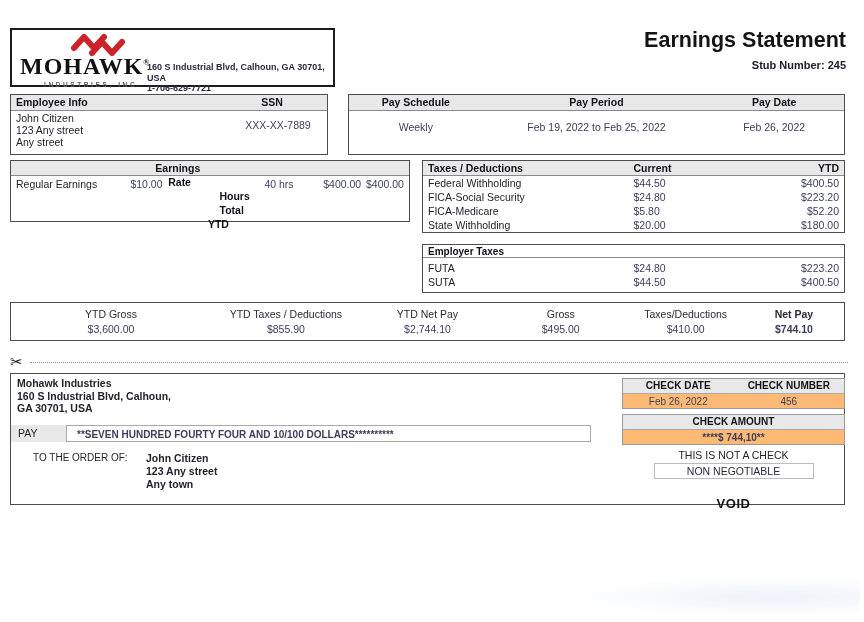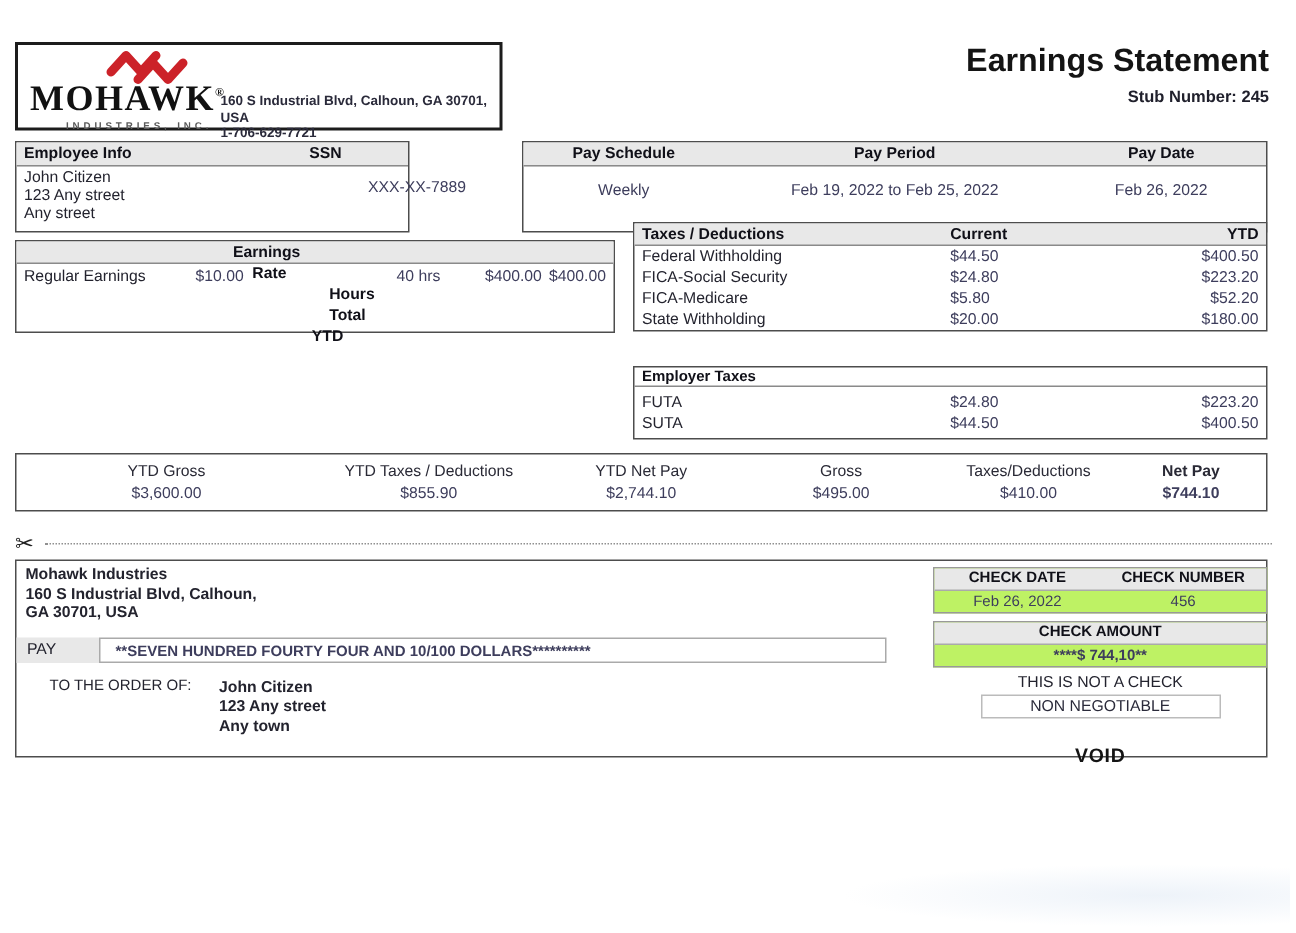--- a/index.html
+++ b/index.html
@@ -19,21 +19,21 @@
   #logo-word{position:absolute;left:8px;top:23px;font-family:"Liberation Serif", serif;font-weight:bold;font-size:24px;letter-spacing:1px;color:#111;}
   #logo-word sup{font-size:8px;vertical-align:super;}
   #logo-sub{position:absolute;left:32px;top:51px;font-size:6.5px;letter-spacing:2.6px;color:#5a5a5a;font-weight:bold;}
   #logo-addr{position:absolute;left:135px;top:32px;font-size:9px;font-weight:bold;line-height:10.5px;color:#2a2a3a;}
 
   
   #title{right:18px;top:28px;font-size:21.5px;font-weight:bold;color:#141414;text-align:right;}
   #stub{right:18px;top:59px;font-size:11px;font-weight:bold;color:#20202c;text-align:right;}
 
   
-  #emp-box{left:10px;top:94px;width:263px;height:61px;}
+  #emp-box{left:10px;top:94px;width:318px;height:61px;}
   #emp-hdr{height:15px;line-height:15px;}
   #emp-hdr .t1{padding-left:5px;flex:1;}
   #emp-hdr .t2{width:110px;text-align:center;}
   #emp-lines{position:absolute;left:5px;top:17px;font-size:10.5px;line-height:12px;}
   #emp-ssn{position:absolute;left:212px;top:24px;width:110px;text-align:center;font-size:10.5px;}
 
   
   #ps-box{left:348px;top:94px;width:497px;height:61px;}
   #ps-hdr{height:15px;line-height:15px;}
   .ps-c1{width:27%;text-align:center;}
@@ -45,21 +45,21 @@
   #earn-box{left:10px;top:160px;width:400px;height:62px;}
   .e-c1{width:30%;text-align:left;padding-left:5px;box-sizing:border-box;}
   .e-c2{width:21%;}
   .e-c3{width:20%;text-align:right;}
   .e-c4{width:17%;text-align:right;}
   .e-c5{width:12%;text-align:right;padding-right:5px;box-sizing:border-box;}
   #earn-hdr{height:14px;line-height:14px;flex-direction:column;}
   #earn-row{position:absolute;left:0;top:16px;width:100%;font-size:10.5px;height:14px;line-height:14px;}
 
   
-  #tax-box{left:422px;top:148px;width:423px;height:73px;}
+  #tax-box{left:422px;top:160px;width:423px;height:73px;}
   .t-c1{width:50%;text-align:left;padding-left:5px;box-sizing:border-box;}
   .t-c2{width:25%;}
   .t-c3{width:25%;text-align:right;padding-right:5px;box-sizing:border-box;}
   #tax-hdr{height:14px;line-height:14px;}
   .t-row{width:100%;font-size:10.5px;height:14px;line-height:14px;}
   #tax-rows{position:absolute;left:0;top:15px;width:100%;}
 
   
   #emptax-box{left:422px;top:244px;width:423px;height:49px;}
   #emptax-hdr{height:13px;line-height:13px;border-bottom:1px solid #8a8a8a;font-weight:bold;font-size:10px;padding-left:5px;box-sizing:border-box;color:#101018;}
@@ -72,21 +72,21 @@
   #sum-labels{position:absolute;top:5px;left:0;width:100%;font-size:10.5px;color:#2a2a36;}
   #sum-vals{position:absolute;top:20px;left:0;width:100%;font-size:10.5px;}
 
   
   #cutline{left:30px;right:16px;top:362px;border-top:1px dotted #909090;height:0;}
   #scissors{left:10px;top:353px;font-size:15px;color:#222;}
 
   
   #check-box{left:10px;top:373px;width:835px;height:132px;}
   #chk-company{position:absolute;left:6px;top:3px;font-size:10.5px;font-weight:bold;line-height:12.5px;color:#23232e;}
-  .chk-minibox{position:absolute;left:611px;width:223px;height:31px;border:1px solid #999;box-sizing:border-box;background:#bef264;}
+  .chk-minibox{position:absolute;left:611px;width:223px;height:31px;border:1px solid #999;box-sizing:border-box;background:#fdba74;}
   .chk-minihdr{height:14px;line-height:14px;background:#e8e8e8;border-bottom:1px solid #aaa;font-size:10px;font-weight:bold;display:flex;color:#101018;}
   .chk-minival{height:15px;line-height:15px;display:flex;font-size:10px;}
   .half{width:50%;text-align:center;}
   .full{width:100%;text-align:center;}
   #paylbl{position:absolute;left:0px;top:51px;width:55px;height:17px;line-height:17px;background:#e8e8e8;font-size:10.5px;padding-left:7px;box-sizing:border-box;color:#23232e;}
   #paywords{position:absolute;left:55px;top:51px;width:525px;height:17px;line-height:17px;border:1px solid #aaa;box-sizing:border-box;font-size:10px;font-weight:bold;padding-left:10px;}
   #orderlbl{position:absolute;left:22px;top:78px;font-size:10px;color:#23232e;}
   #payee{position:absolute;left:135px;top:78px;font-size:10.5px;font-weight:bold;line-height:13px;color:#23232e;}
   #chk-right{position:absolute;left:611px;top:75px;width:223px;text-align:center;}
   #notcheck{font-size:10.5px;color:#23232e;}

